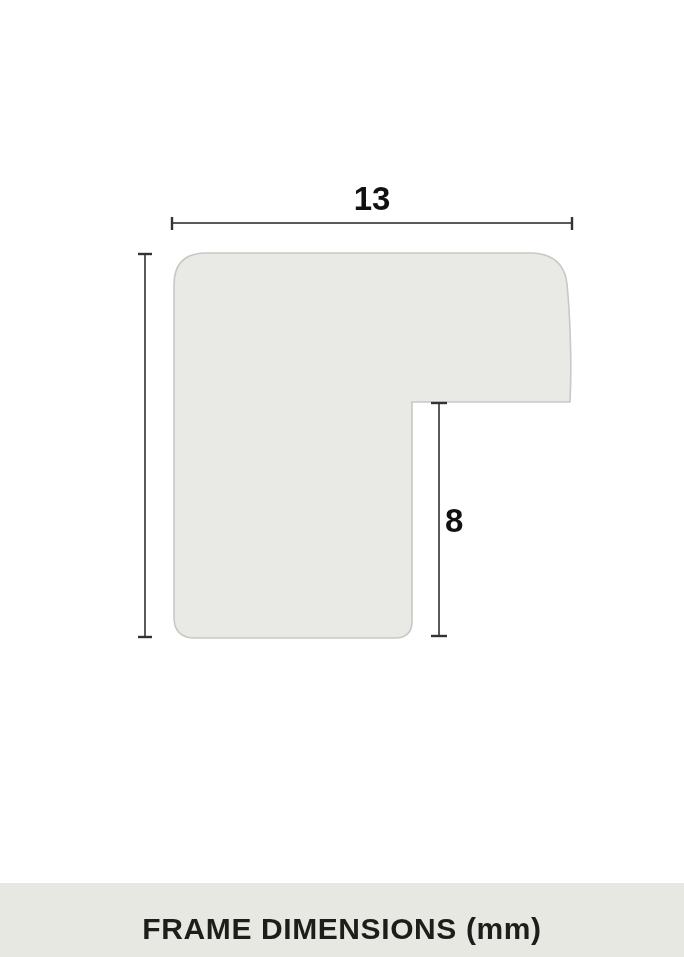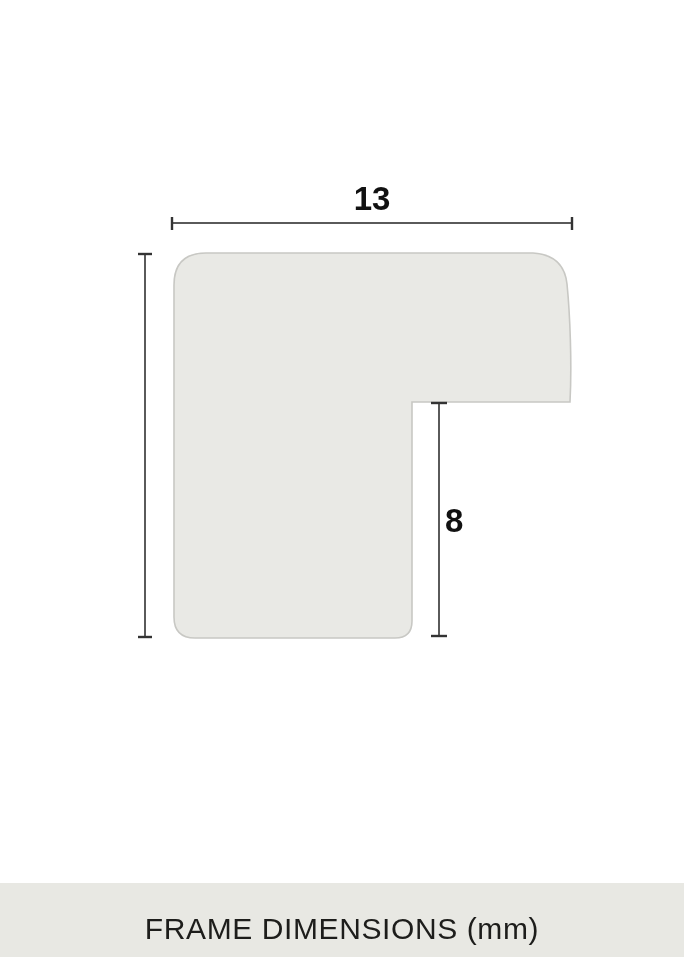--- a/index.html
+++ b/index.html
@@ -58,21 +58,21 @@
     top: 883px;
     width: 684px;
     height: 74px;
     background: #e8e8e3;
     display: flex;
     align-items: center;
     justify-content: center;
   }
   .footer span {
     font-size: 30px;
-    font-weight: 400;
+    font-weight: 700;
     letter-spacing: 0.6px;
     color: #1d1d1b;
     margin-top: 17px;
   }
 </style>
 </head>
 <body>
 
 <div class="canvas">
 

